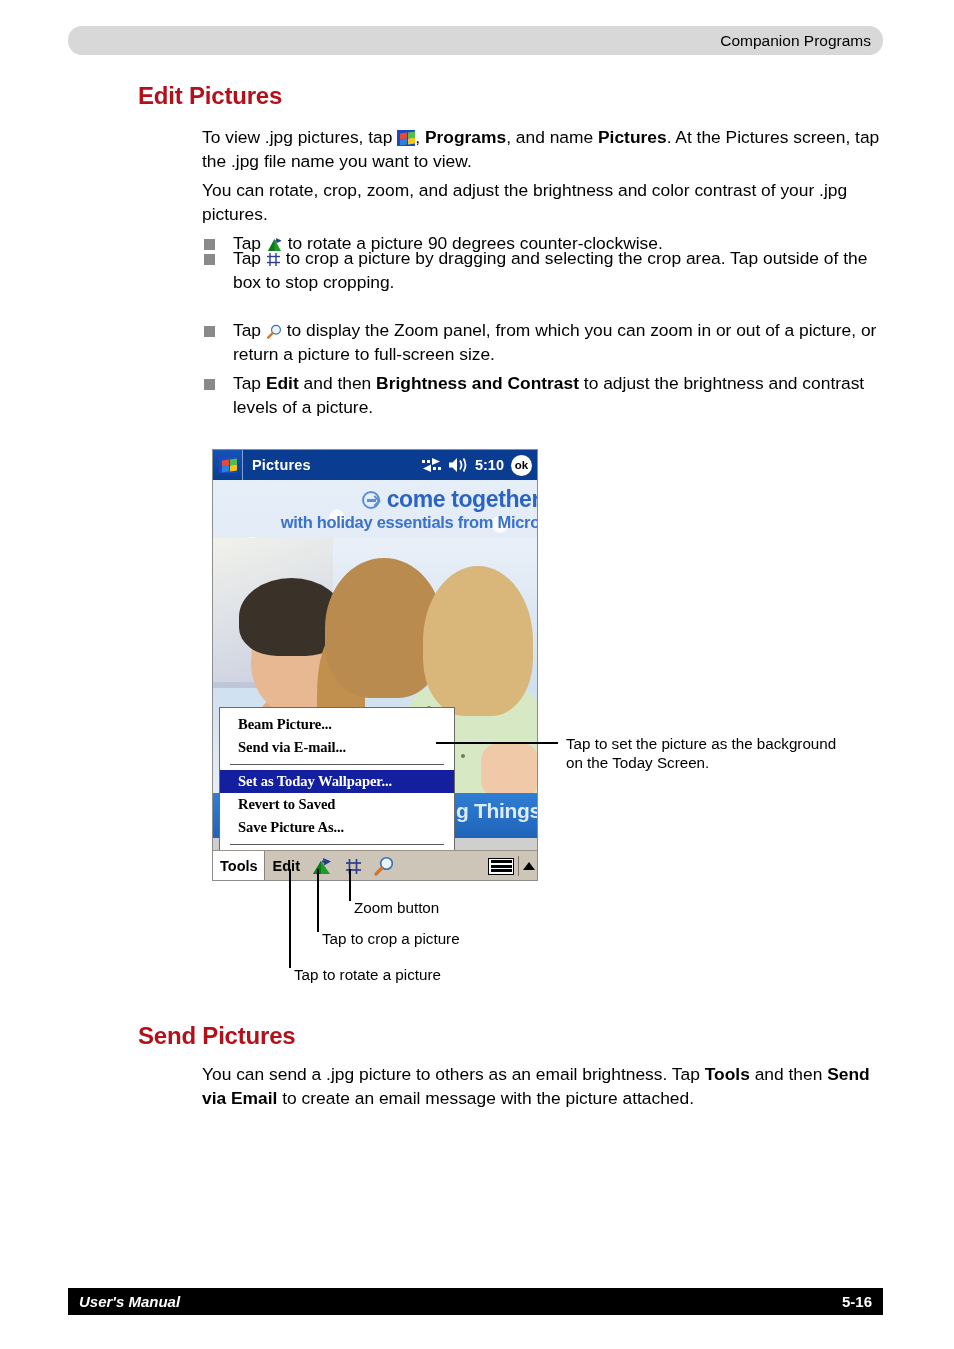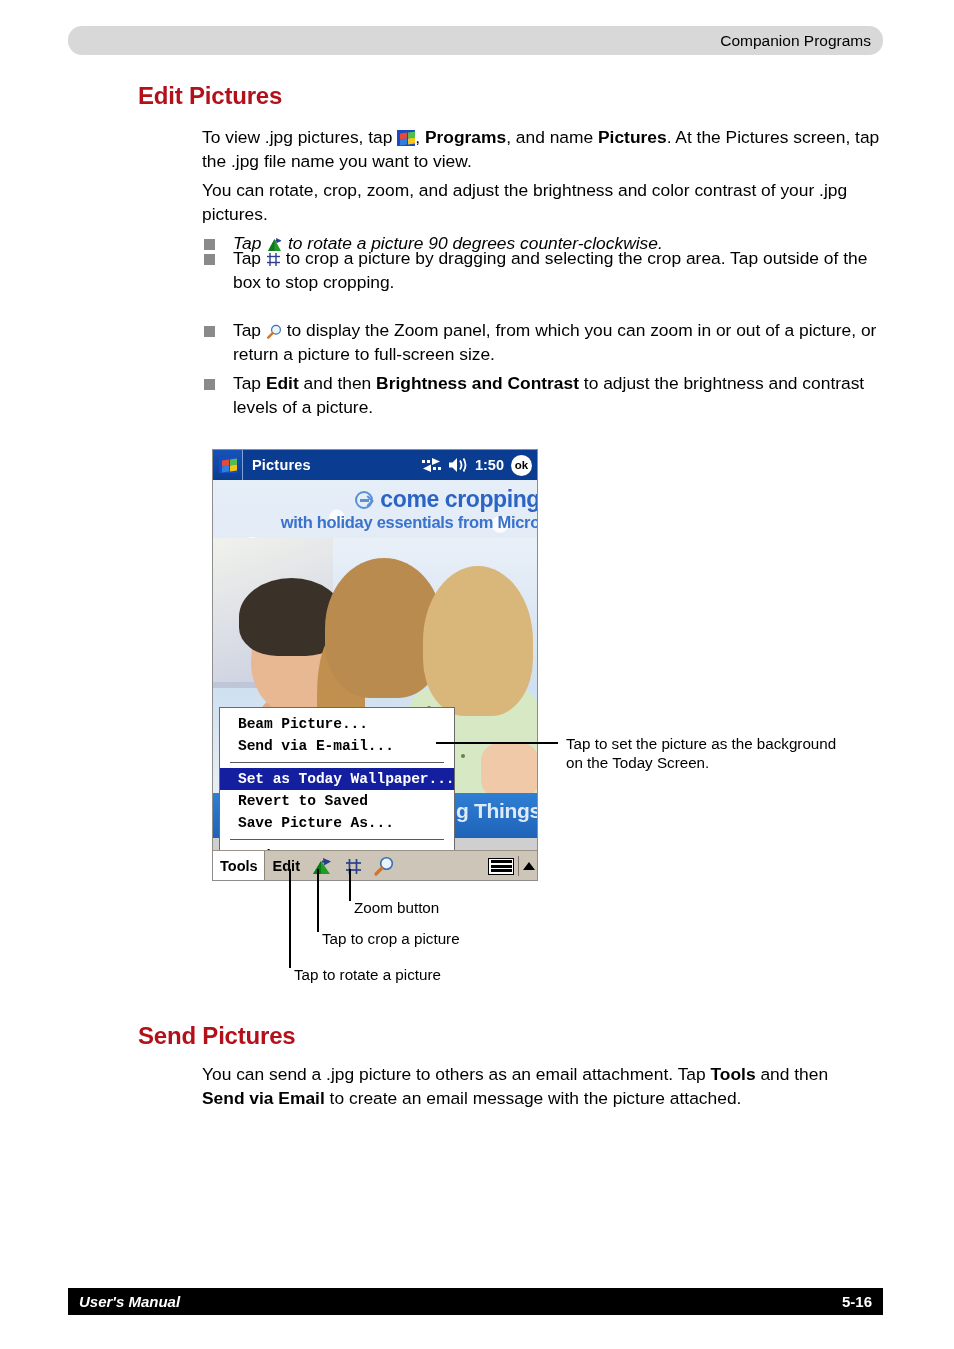--- a/index.html
+++ b/index.html
@@ -60,21 +60,21 @@
     font-size: 17.4px;
     line-height: 23.5px;
   }
   .bullet .sq {
     position: absolute;
     left: 2px; top: 7px;
     width: 11px; height: 11px;
     background: #8a8a8a;
   }
   .bullet .btxt { display: block; margin-left: 31px; }
-  #b1 { top: 232px; font-style: italic; }
+  #b1 { top: 232px; }
   #b2 { top: 247px; }
   #b3 { top: 319px; }
   #b4 { top: 372px; }
 
   b { font-weight: bold; }
 
   
   .ico { display: inline-block; vertical-align: -3px; position: relative; }
 
   
@@ -244,21 +244,21 @@
     background:#cfcfcf;
   }
 
   
   #ctxmenu {
     position:absolute; left:6px; top:227px;
     width:236px;
     background:#ffffff;
     border:1px solid #6b6b6b;
     font-size:14.6px; font-weight:bold;
-    font-family:Liberation Mono, monospace;
+    font-family:Liberation Serif, serif;
     color:#000;
     padding:5px 0 6px 0;
   }
   #ctxmenu .mi { padding:3px 0 3px 18px; letter-spacing:-0.1px; white-space:nowrap;}
   #ctxmenu .mi.sel { background:#141fa0; color:#fff; }
   #ctxmenu .sep { height:1px; background:#5a5a5a; margin:5px 10px 5px 10px; }
 
   
   #pda-bar {
     position:absolute; left:0; top:400px; width:326px; height:31px;
@@ -380,30 +380,30 @@
         <rect x="6" y="9" width="3" height="3" fill="#fff"></rect>
           <rect x="11" y="9" width="3" height="3" fill="#fff"></rect>
           <rect x="16" y="9" width="3" height="3" fill="#fff"></rect>
         <path d="M9 6.5 L1 10.5 L9 14 Z" fill="#fff"></path>
       </svg>
       <svg width="20" height="16" viewBox="0 0 20 16">
         <polygon points="1,5.5 4.5,5.5 9,1 9,15 4.5,10.5 1,10.5" fill="#fff"></polygon>
         <path d="M12 3.5 Q15 8 12 12.5" stroke="#fff" stroke-width="1.8" fill="none"></path>
         <path d="M15.5 1.5 Q19.5 8 15.5 14.5" stroke="#fff" stroke-width="1.8" fill="none"></path>
       </svg>
-      <span class="clock">1:50</span>
+      <span class="clock">5:10</span>
       <span class="okbtn">ok</span>
     </div>
   </div>
 
   <div id="pda-pic">
     <div class="snowbg"></div>
 
     <div class="banner">
-      <div class="l1"><span class="arrow"></span><span>come cropping</span></div>
+      <div class="l1"><span class="arrow"></span><span>come together</span></div>
       <div class="l2">with holiday essentials from Micro</div>
     </div>
 
     <div class="photo">
       <div class="wall"></div>
 
       <div class="dad-shirt"></div>
       <div class="dad-neck"></div>
       <div class="dad-face"></div>
       <div class="eye" style="left:56px;top:112px;"></div>
@@ -503,19 +503,19 @@
 
 <div class="lline" style="left:317px; top:869px; width:1.6px; height:63px;"></div>
 <div class="callout" id="co-crop">Tap to crop a picture</div>
 
 <div class="lline" style="left:289px; top:869px; width:1.6px; height:99px;"></div>
 <div class="callout" id="co-rot">Tap to rotate a picture</div>
 
 <div class="h1" id="h-send">Send Pictures</div>
 
 <div class="para" id="p-send">
-  <span>You can send a .jpg picture to others as an email attachment. Tap </span><b>Tools</b><span> and then </span><b>Send via Email</b><span> to create an email message with the picture attached.</span>
+  <span>You can send a .jpg picture to others as an email brightness. Tap </span><b>Tools</b><span> and then </span><b>Send via Email</b><span> to create an email message with the picture attached.</span>
 </div>
 
 <div id="footer">
   <span class="fl">User's Manual</span>
   <span class="fr">5-16</span>
 </div>
 
 </body></html>

